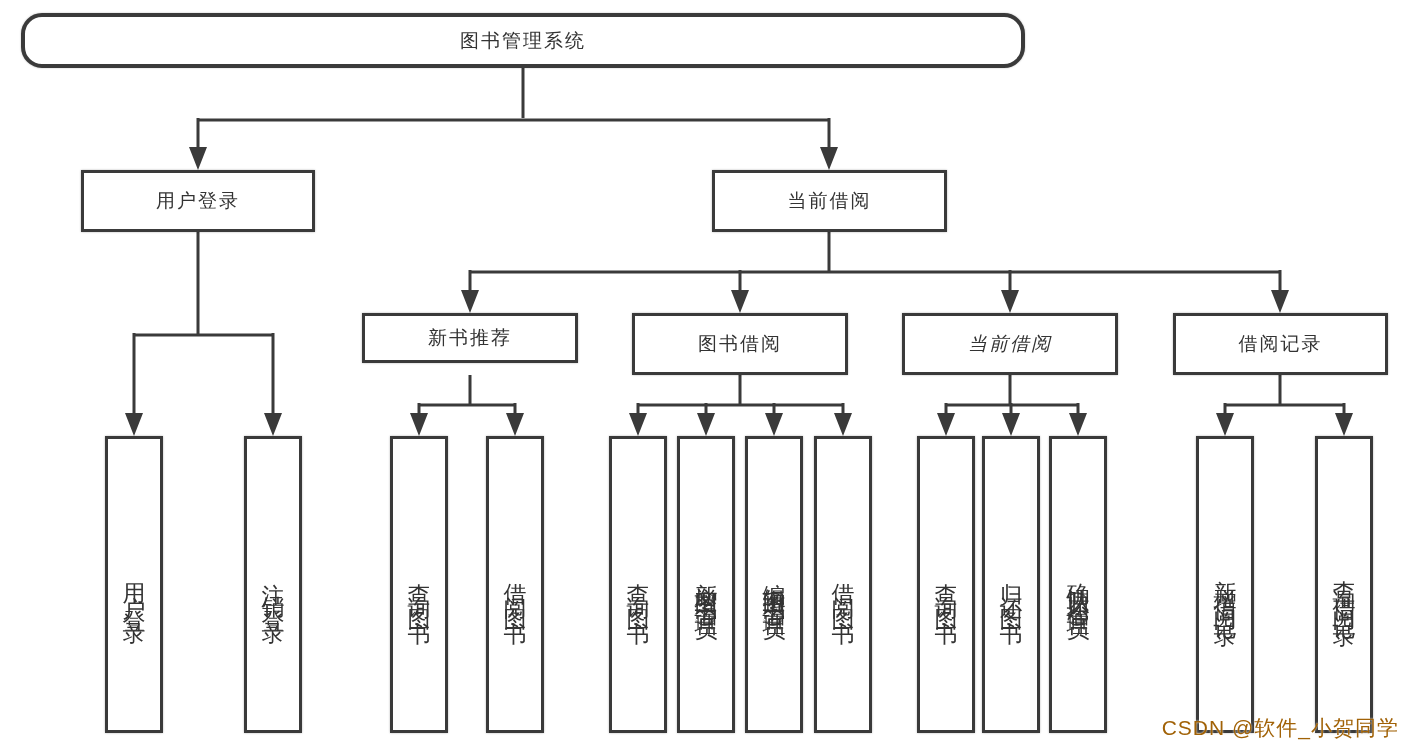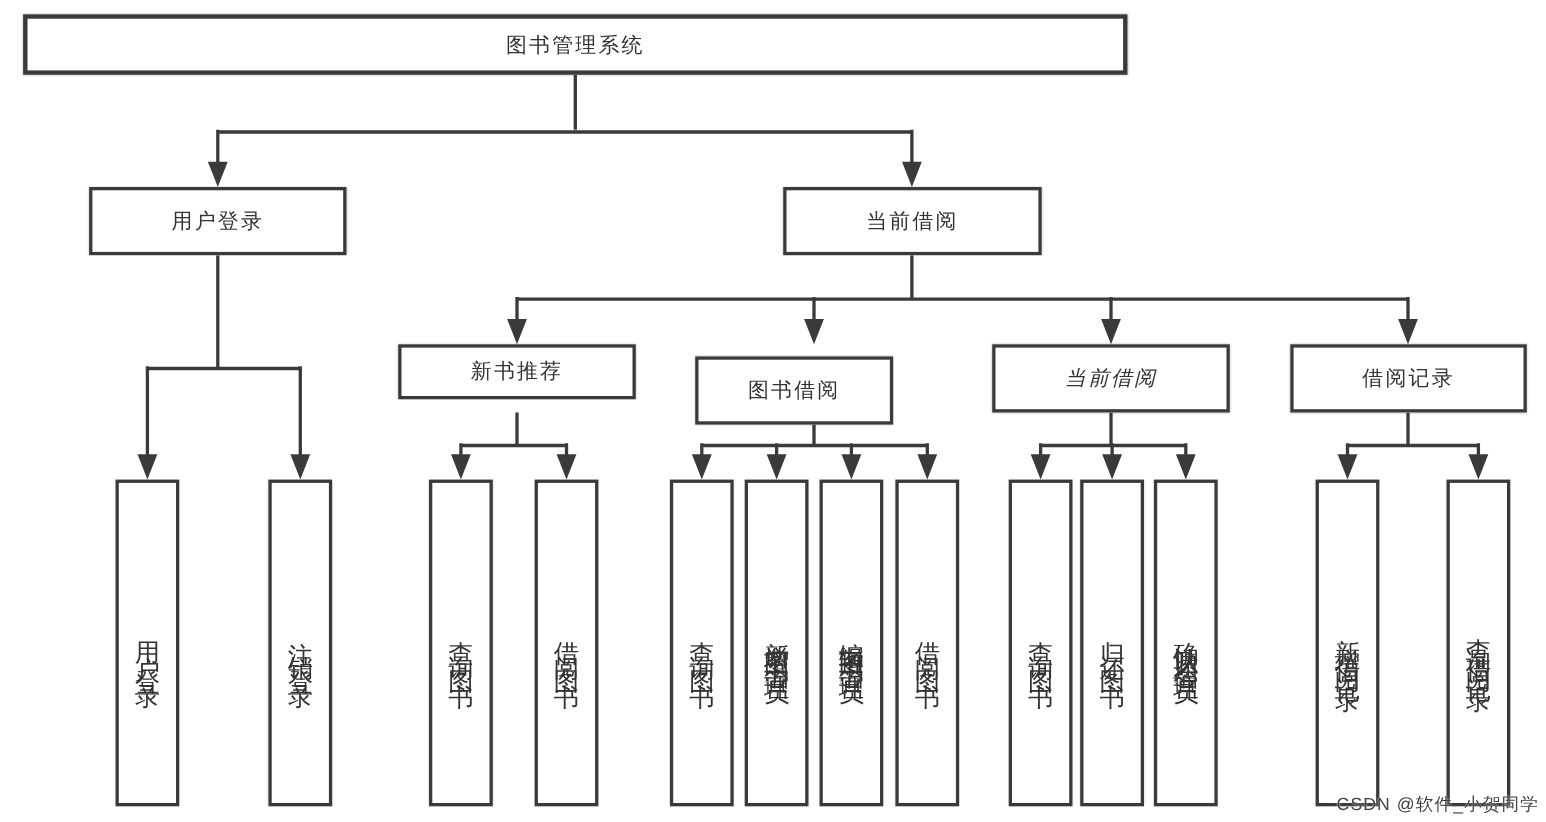--- a/index.html
+++ b/index.html
@@ -5,30 +5,30 @@
   html,body{margin:0;padding:0;background:#fff;}
   .canvas{
     position:relative;width:1405px;height:747px;background:#fff;overflow:hidden;
     font-family:"Liberation Sans",sans-serif;color:#333;
   }
   .box{
     position:absolute;background:#fff;border:3px solid #3a3a3a;box-sizing:border-box;
     display:flex;align-items:center;justify-content:center;
     box-shadow:0 0 2px rgba(0,0,0,.28);
   }
-  .box.root{border-width:4px;}
+  .box.root{border-width:4px;border-radius:21px;}
   .hlabel{font-size:19px;letter-spacing:2px;white-space:nowrap;}
   .vlabel{writing-mode:vertical-rl;font-size:23px;line-height:1;}
   .v4{letter-spacing:13px;margin-bottom:-13px;}
   .v6{letter-spacing:9px;margin-bottom:-9px;}
   .v9{letter-spacing:5px;margin-bottom:-5px;}
   svg.connectors{position:absolute;left:0;top:0;pointer-events:none;}
   .watermark{
-    position:absolute;right:6px;bottom:5px;font-size:16px;letter-spacing:1px;
-    color:#404040;text-shadow:0 0 2px #fff;white-space:nowrap;z-index:5;
+    position:absolute;right:6px;bottom:5px;font-size:21px;letter-spacing:1px;
+    color:#a16207;text-shadow:0 0 2px #fff;white-space:nowrap;z-index:5;
   }
 </style>
 </head>
 <body>
 
 <div class="canvas">
 
   <svg class="connectors" width="1405" height="747" viewBox="0 0 1405 747">
     <g fill="none" stroke="#3a3a3a" stroke-width="3">
       <path d="M523 68v50 M198 120h631 M198 118v32 M829 118v32"></path>
@@ -57,21 +57,21 @@
   <div class="box" style="left:81px;top:170px;width:234px;height:62px;">
     <span class="hlabel">用户登录</span>
   </div>
   <div class="box" style="left:712px;top:170px;width:235px;height:62px;">
     <span class="hlabel">当前借阅</span>
   </div>
 
   <div class="box" style="left:362px;top:313px;width:216px;height:50px;">
     <span class="hlabel">新书推荐</span>
   </div>
-  <div class="box" style="left:632px;top:313px;width:180px;height:62px;margin-top:11px;">
+  <div class="box" style="left:632px;top:313px;width:216px;height:62px;">
     <span class="hlabel">图书借阅</span>
   </div>
   <div class="box" style="left:902px;top:313px;width:216px;height:62px;font-style:italic;">
     <span class="hlabel">当前借阅</span>
   </div>
   <div class="box" style="left:1173px;top:313px;width:215px;height:62px;">
     <span class="hlabel">借阅记录</span>
   </div>
 
   <div class="box" style="left:105px;top:436px;width:58px;height:297px;">

